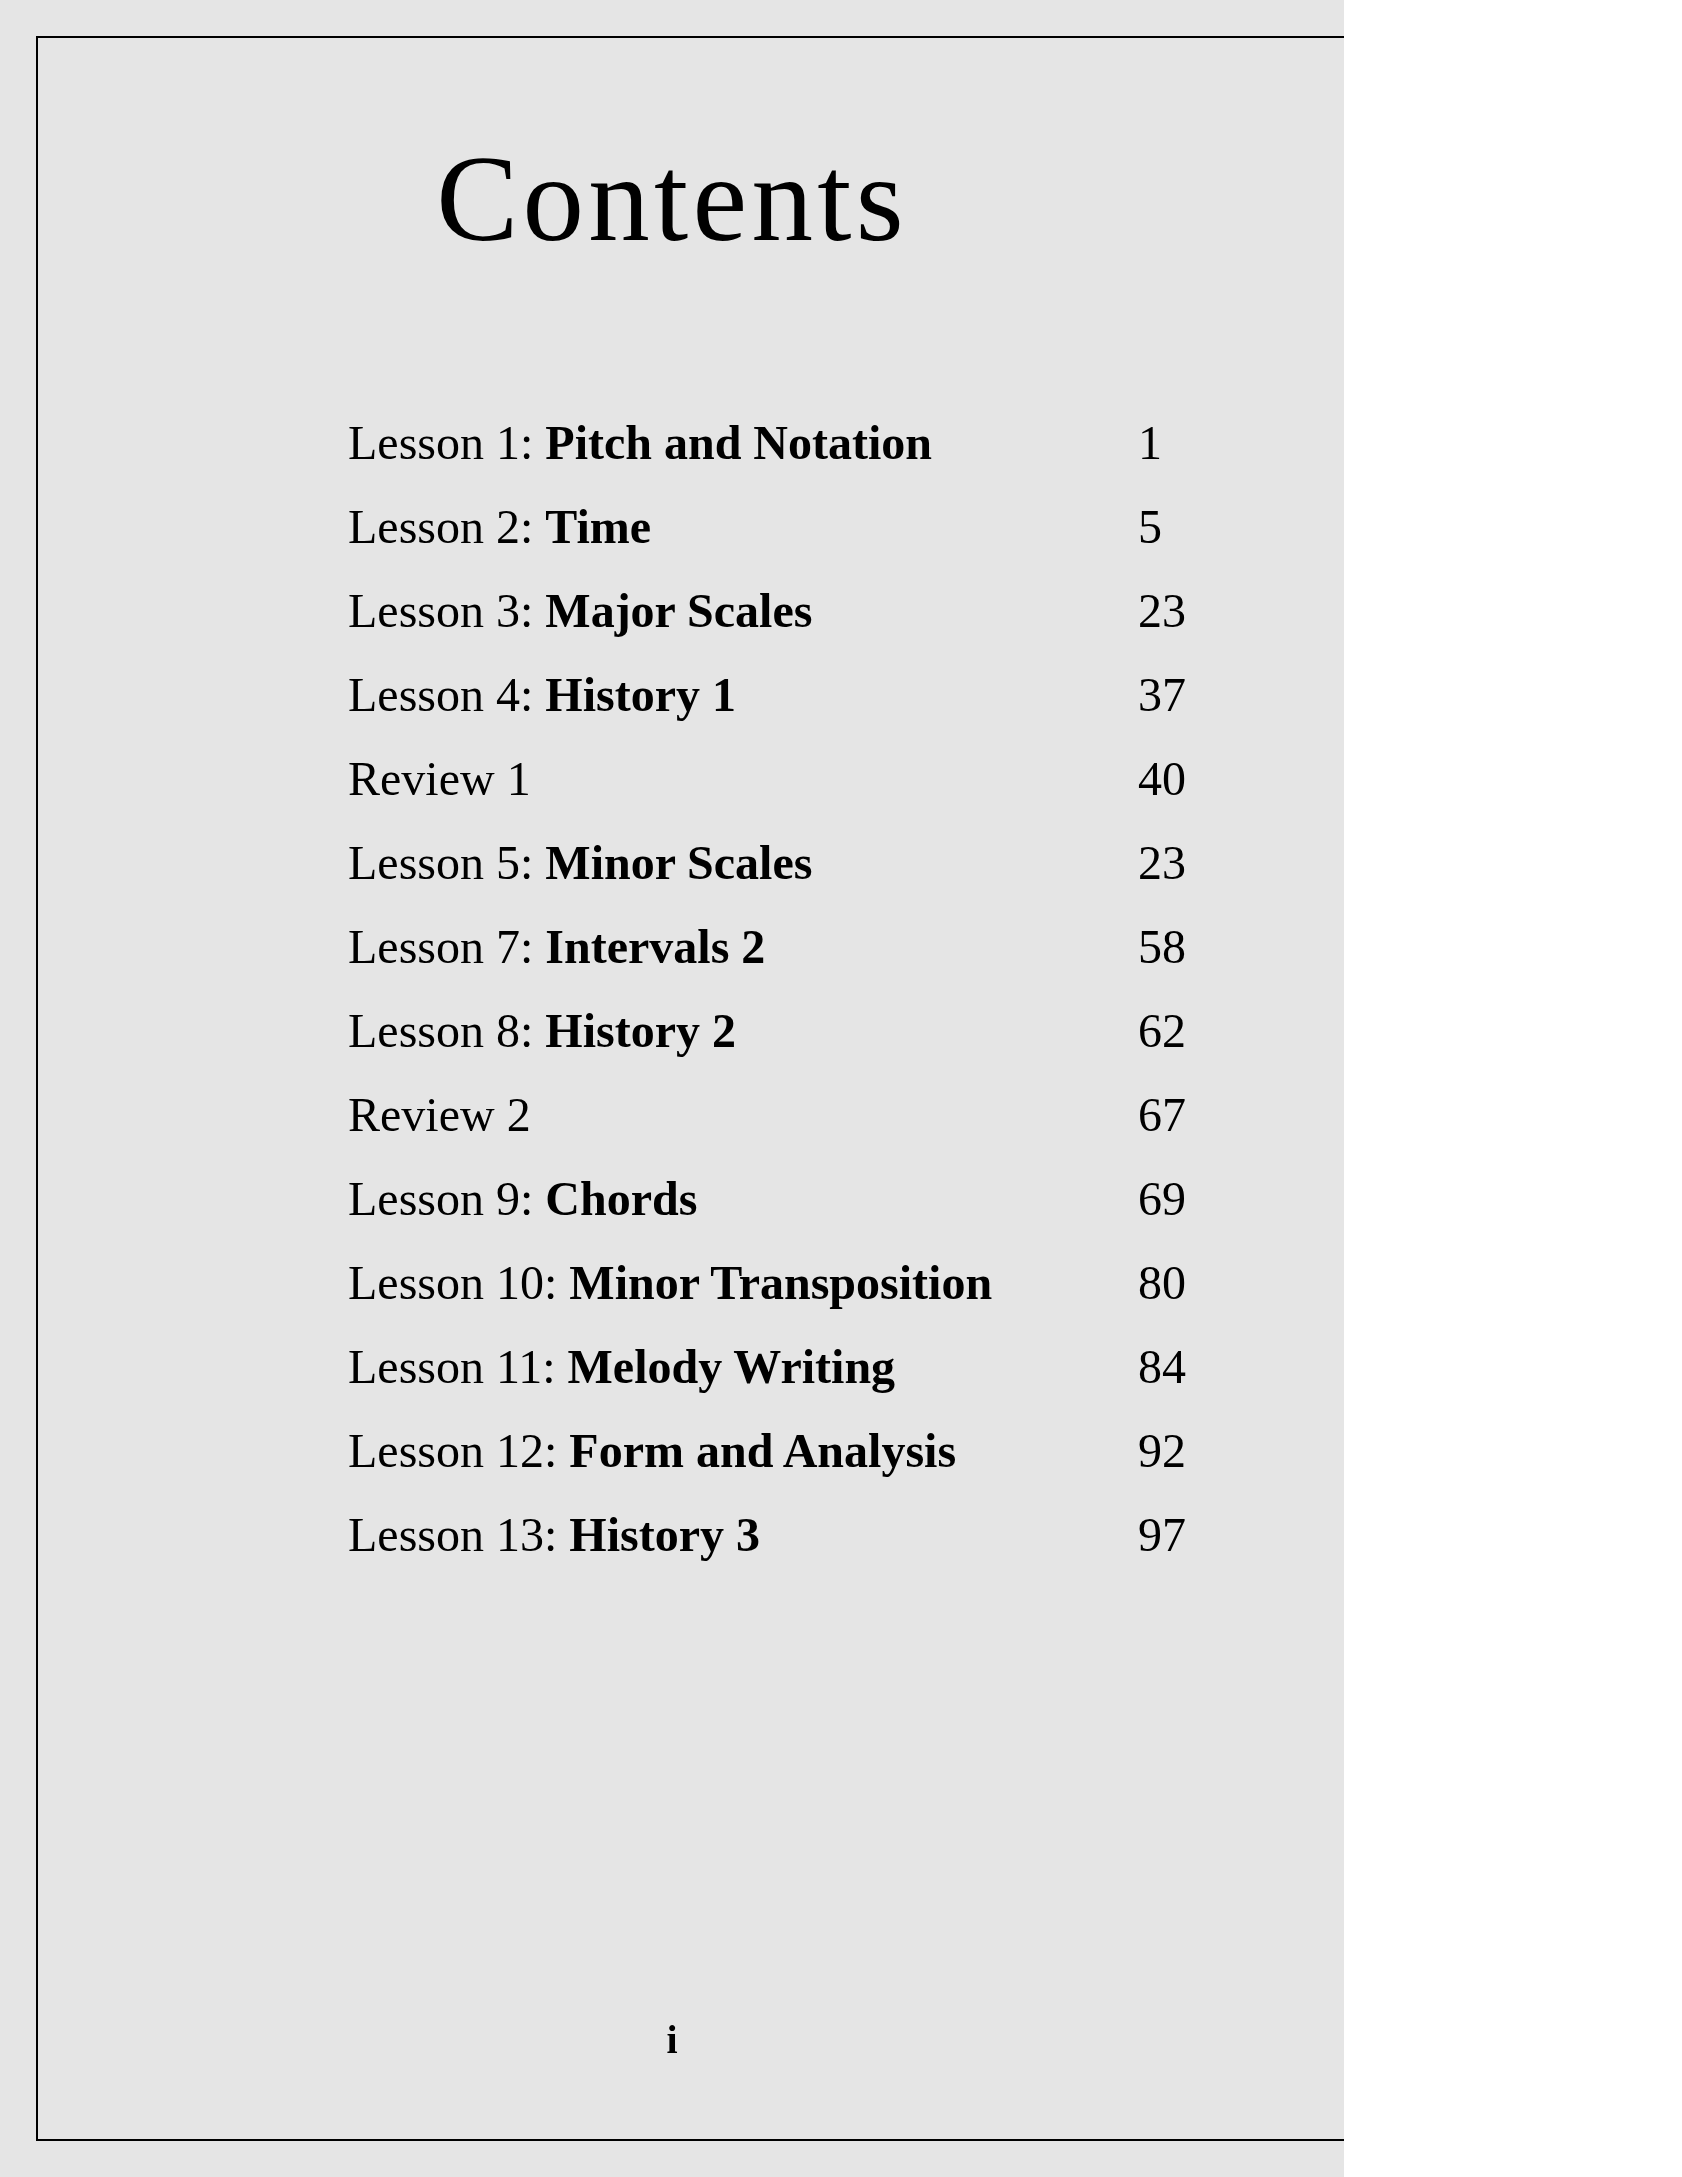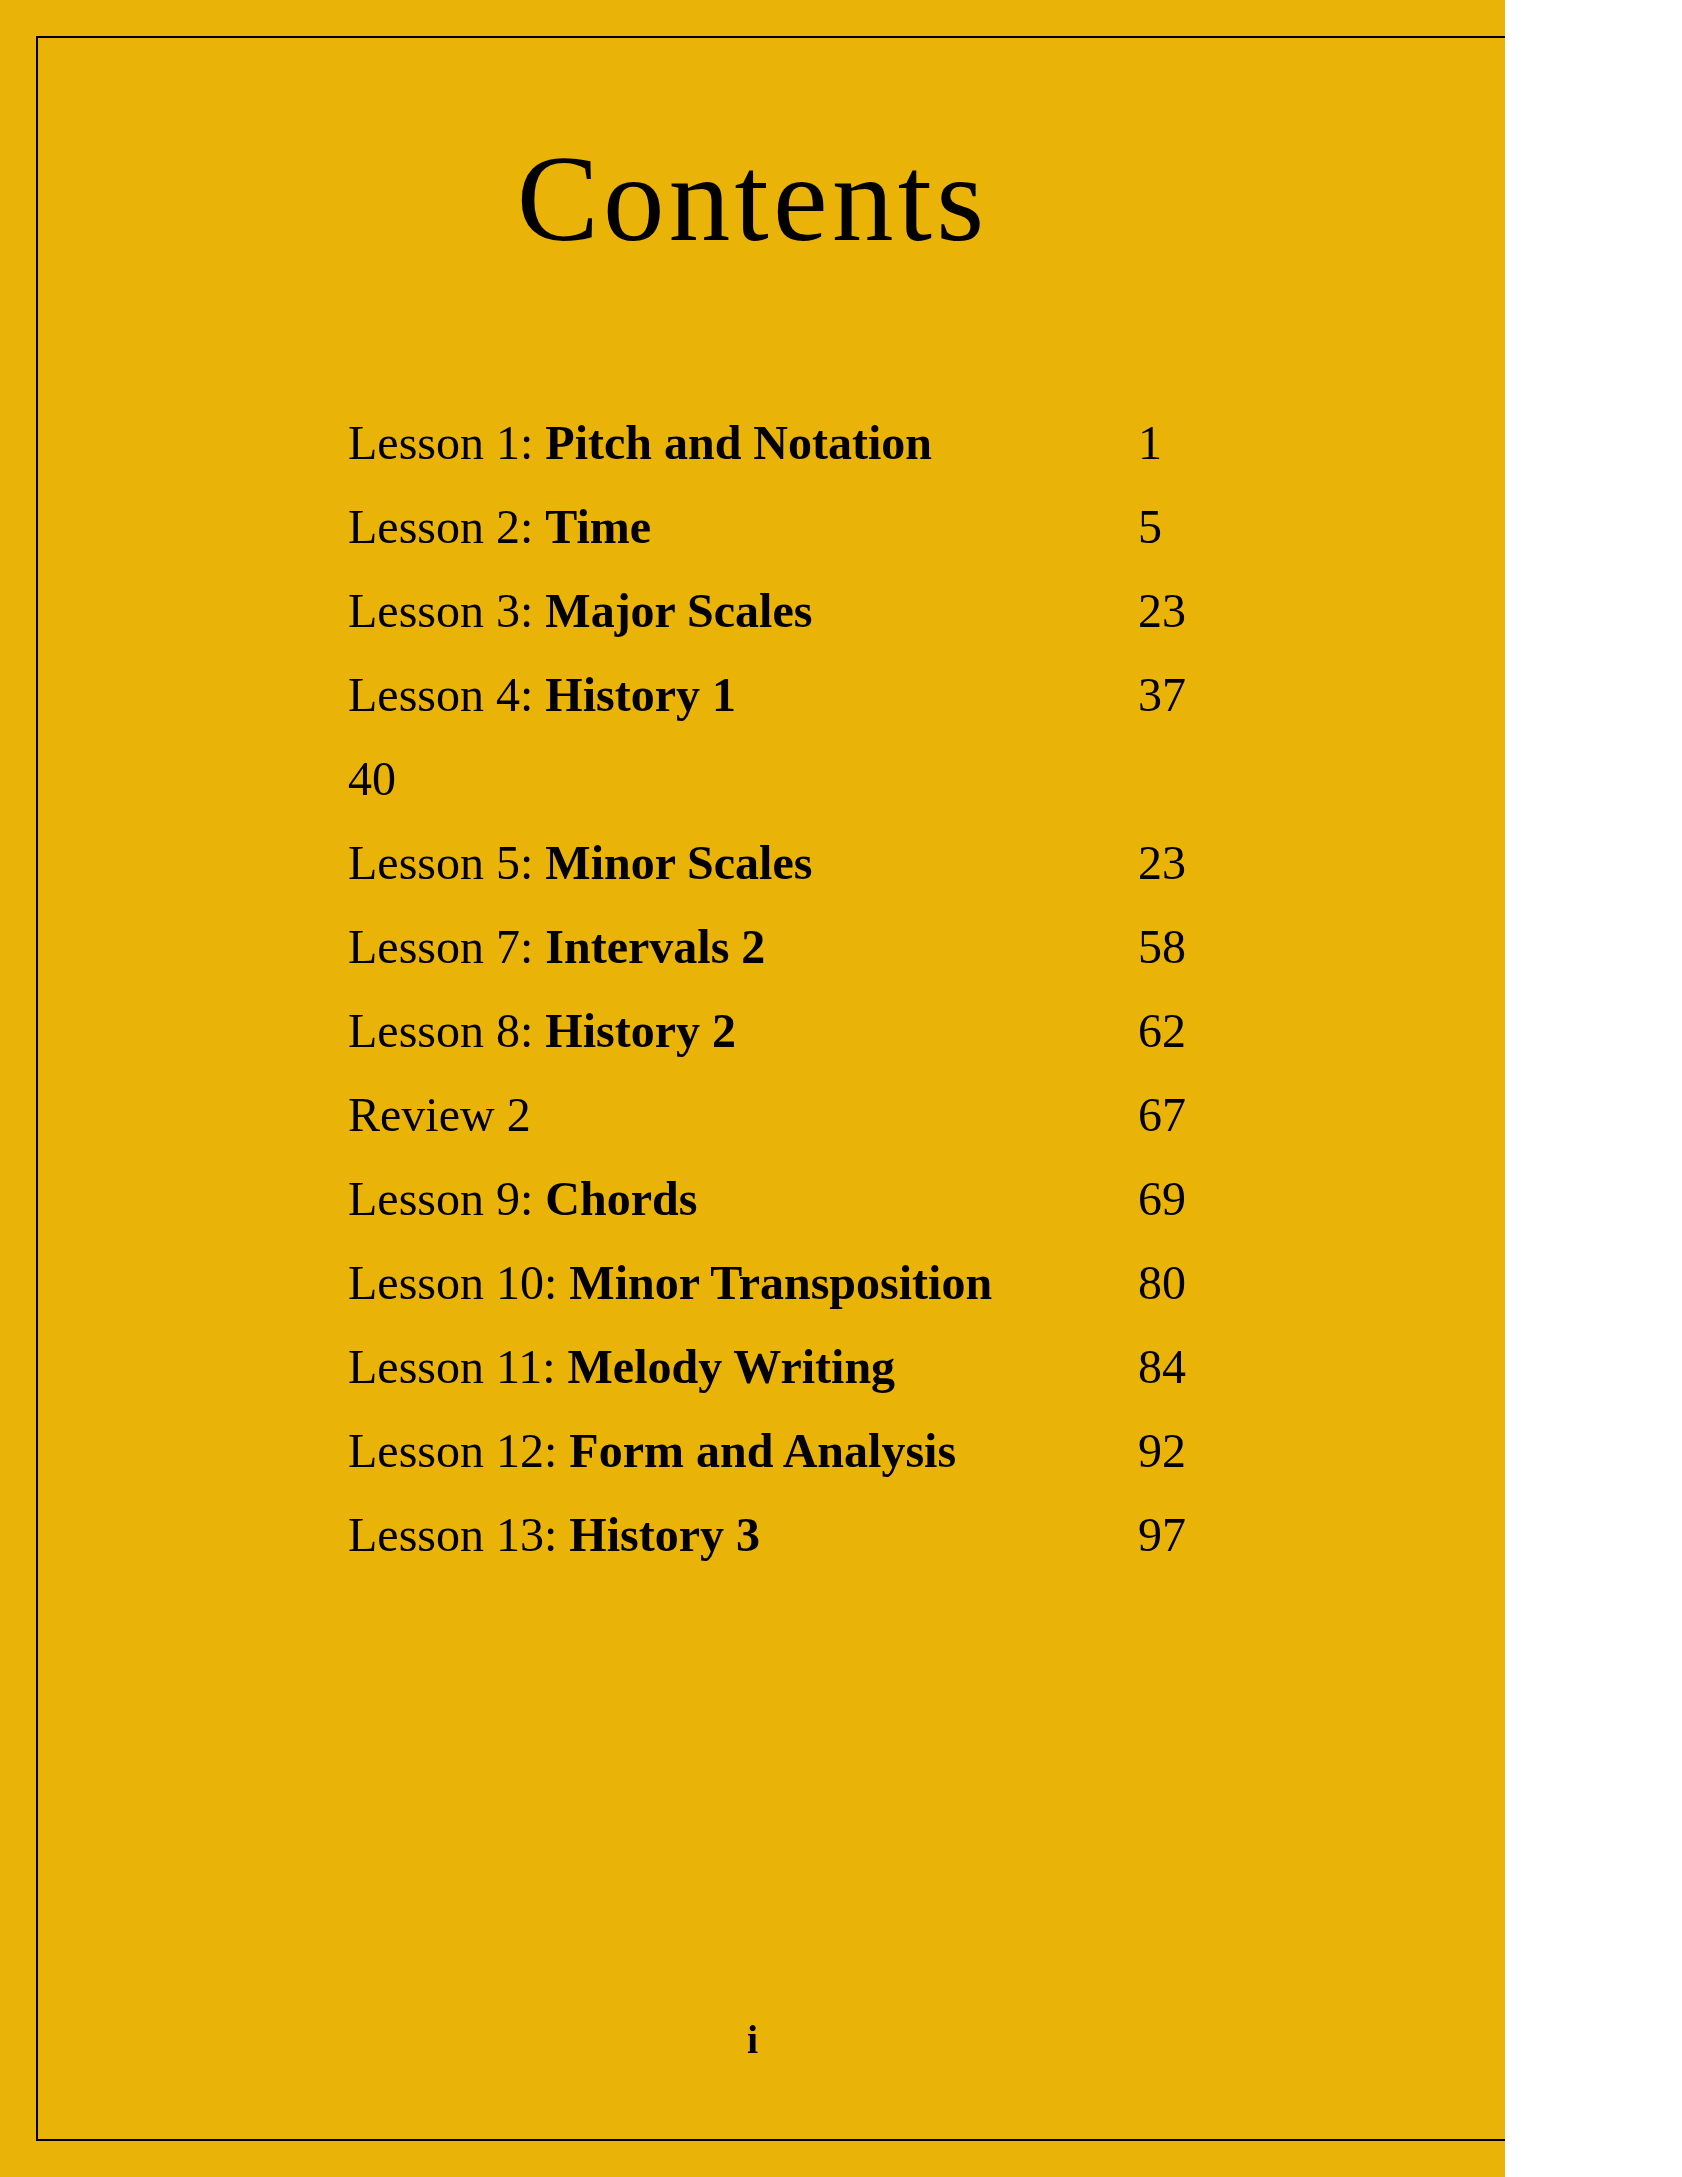--- a/index.html
+++ b/index.html
@@ -2,23 +2,23 @@
 <html style="font-size:14px"><head>
 <meta charset="utf-8">
 <style>
   html, body {
     margin: 0;
     padding: 0;
     background: #ffffff;
   }
   .page {
     position: relative;
-    width: 1505px;
+    width: 1344px;
     height: 2177px;
-    background: #eab308;
+    background: #e5e5e5;
     color: #000000;
     font-family: "Liberation Serif", "DejaVu Serif", serif;
     overflow: hidden;
   }
   .frame {
     position: absolute;
     left: 36px;
     top: 36px;
     width: 1610px;
     height: 2105px;
@@ -97,20 +97,23 @@
     </div>
     <div class="toc-page">23</div>
   </div>
       <div class="toc-row">
     <div class="toc-label">
       <span class="entry-prefix">Lesson 4: </span><span class="entry-title">History 1</span>
     </div>
     <div class="toc-page">37</div>
   </div>
       <div class="toc-row">
+    <div class="toc-label">
+      <span class="entry-prefix">Review 1</span><span class="entry-title"></span>
+    </div>
     <div class="toc-page">40</div>
   </div>
       <div class="toc-row">
     <div class="toc-label">
       <span class="entry-prefix">Lesson 5: </span><span class="entry-title">Minor Scales</span>
     </div>
     <div class="toc-page">23</div>
   </div>
       <div class="toc-row">
     <div class="toc-label">

